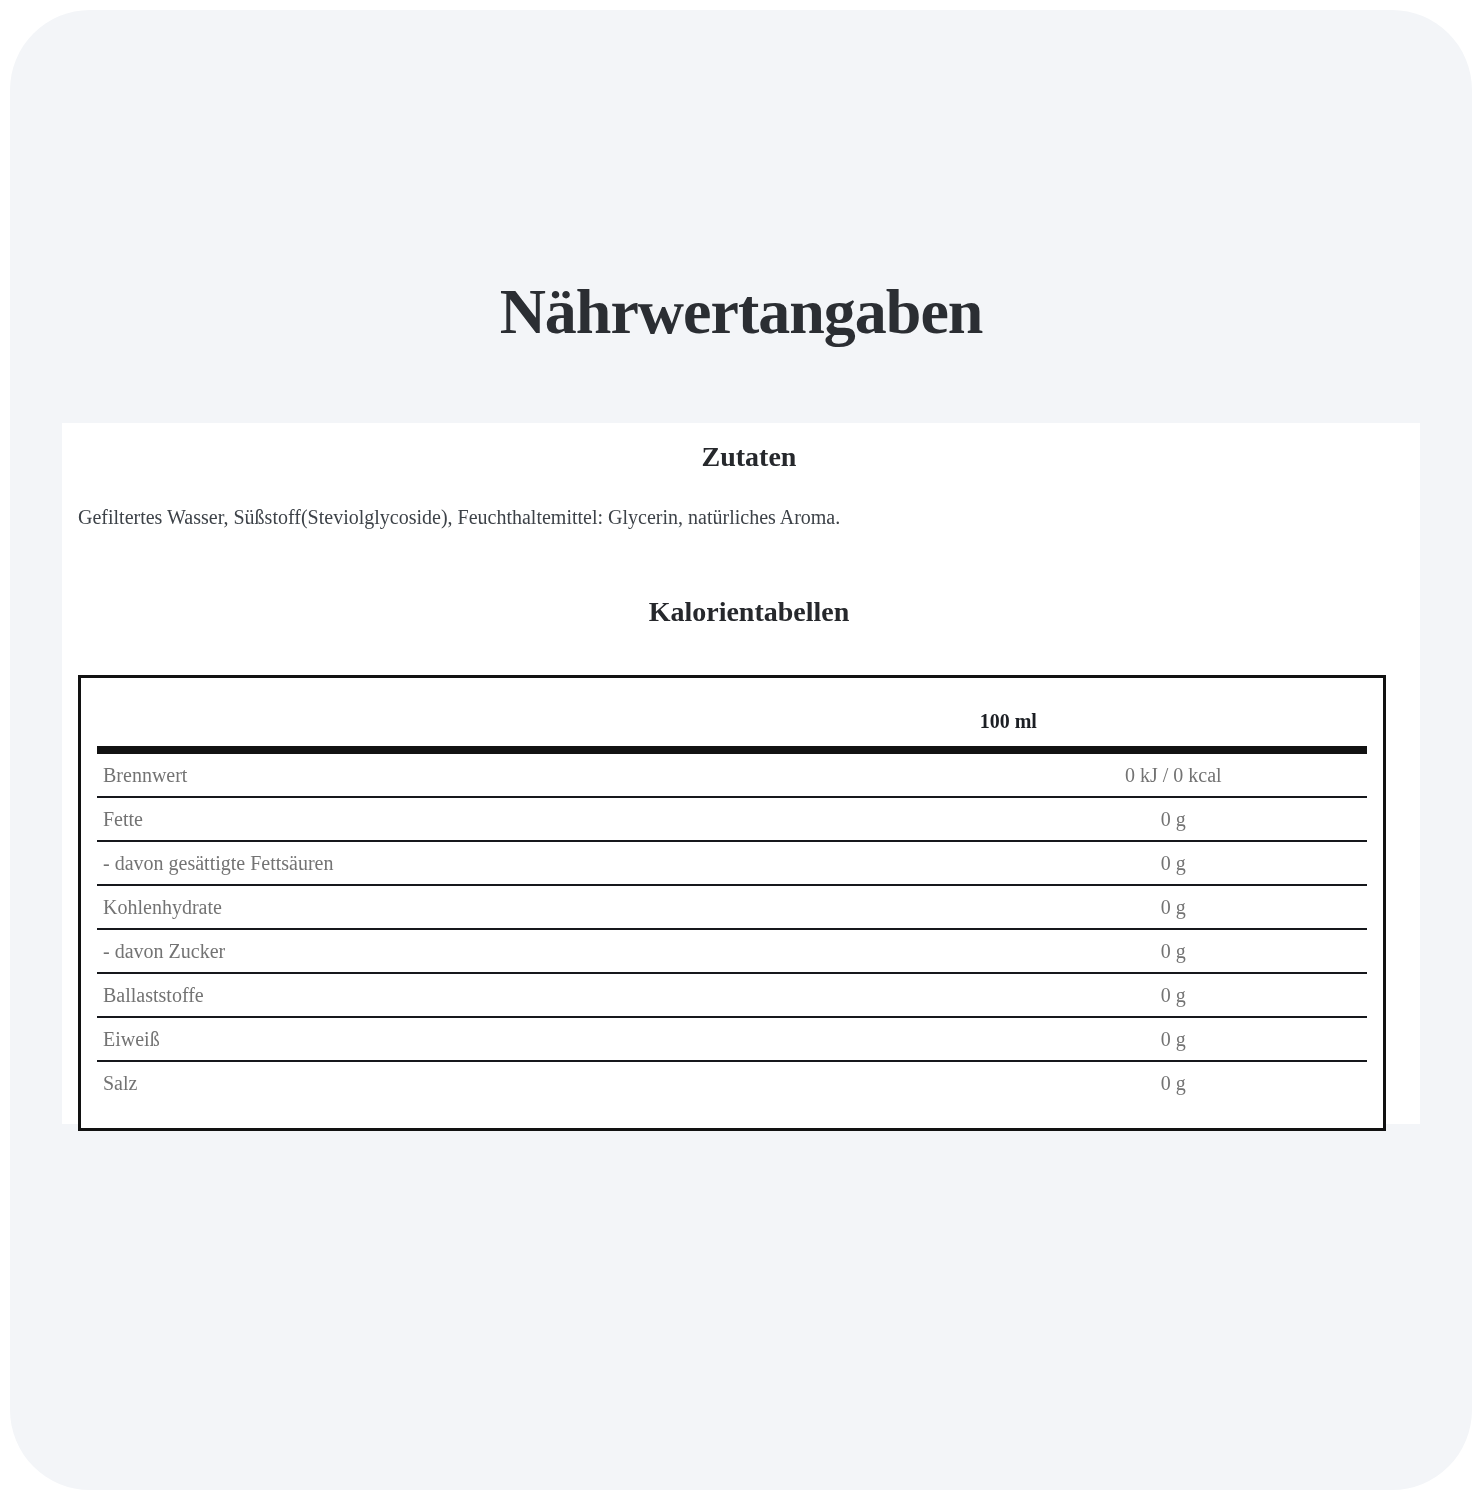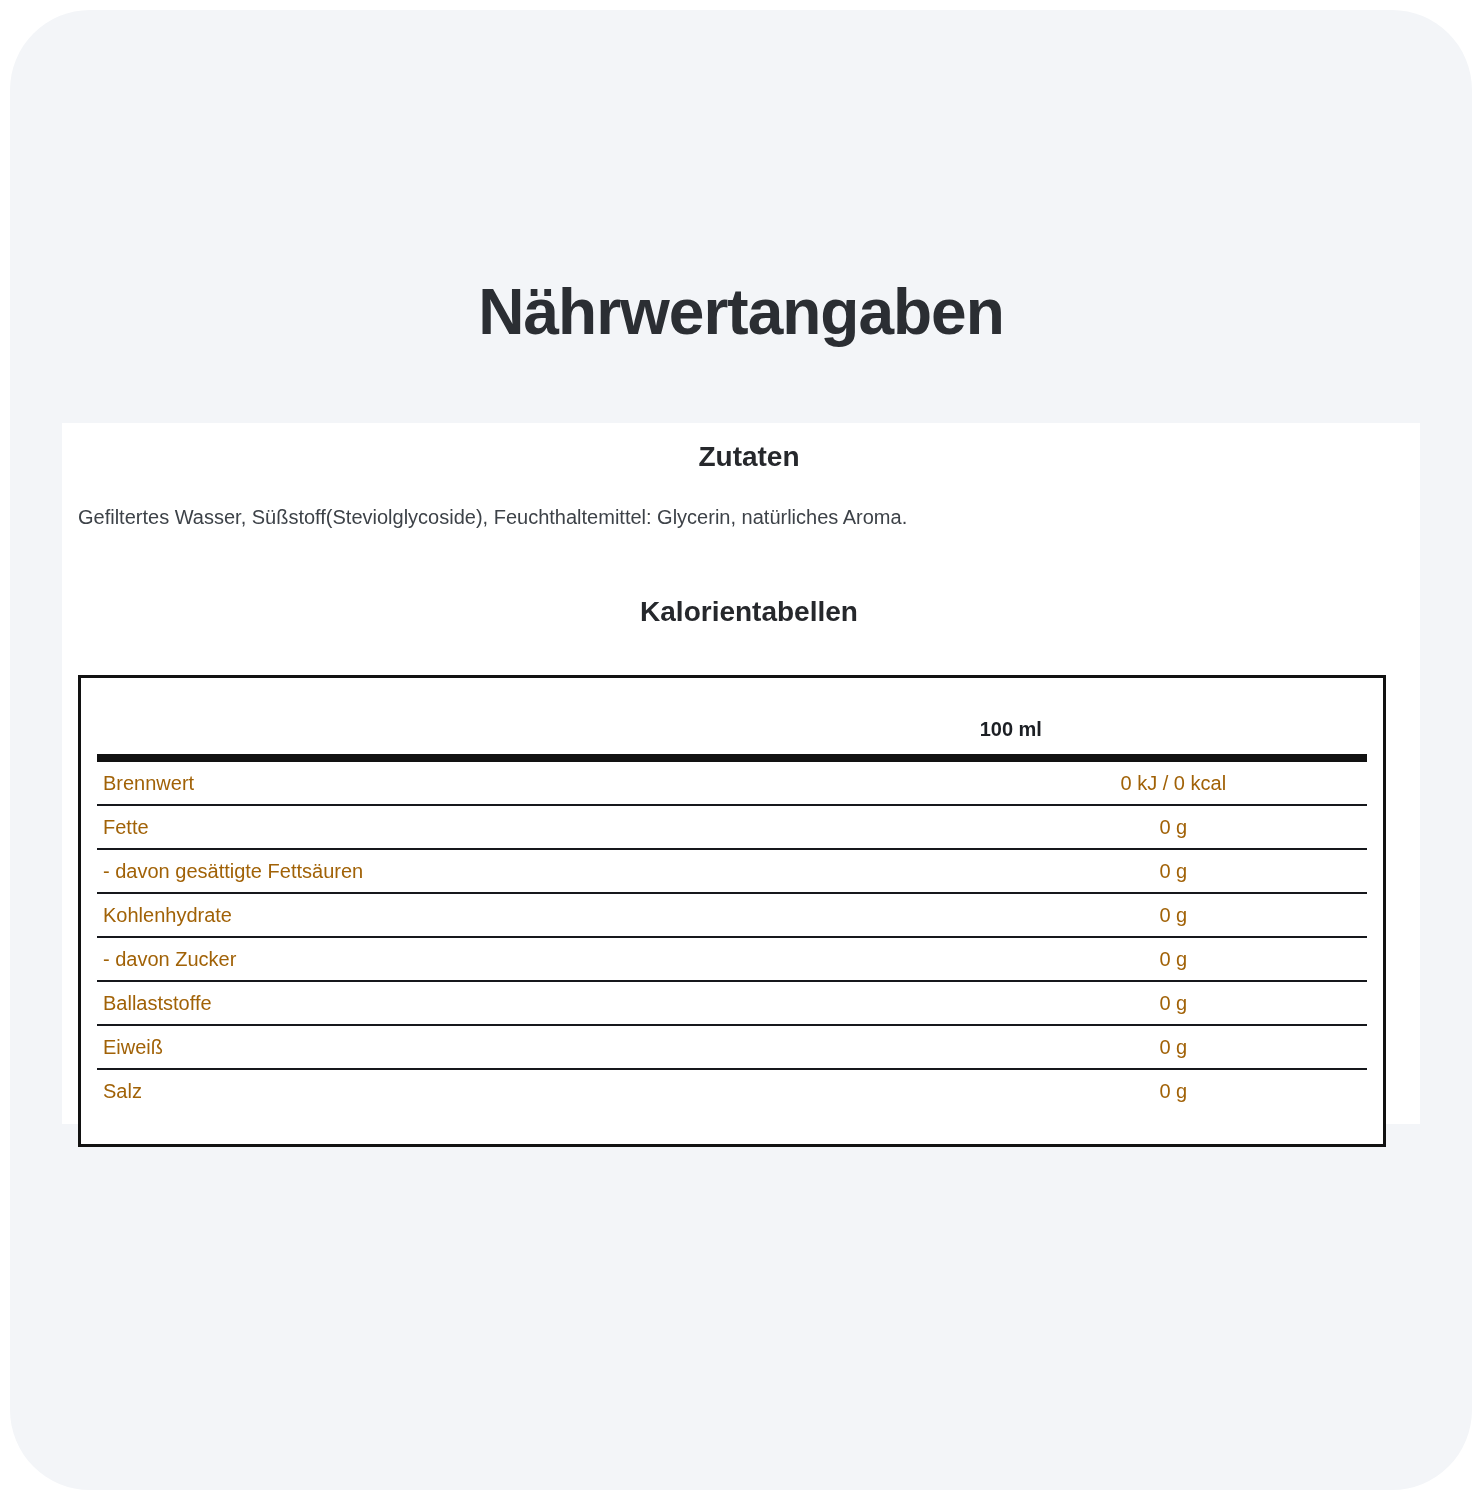--- a/index.html
+++ b/index.html
@@ -16,20 +16,21 @@
     overflow: hidden;
   }
   .card {
     position: absolute;
     left: 10px;
     top: 10px;
     width: 1462px;
     height: 1480px;
     background: #f3f5f8;
     border-radius: 80px;
+    font-family: Liberation Serif, serif;
   }
   .page-title {
     position: absolute;
     left: 0;
     top: 222px;
     width: 100%;
     text-align: center;
     font-size: 64px;
     font-weight: 700;
     letter-spacing: -1px;
@@ -57,21 +58,21 @@
     margin: 30px 34px 0 16px;
     font-size: 20px;
     line-height: 27px;
     font-weight: 400;
     color: #3d4248;
   }
   .heading-kalorien { margin-top: 64px; }
   .nutri-table {
     margin: 46px 34px 0 16px;
     border: 3px solid #121212;
-    padding: 16px 16px;
+    padding: 8px 16px;
     box-sizing: border-box;
     background: #ffffff;
   }
   .t-head {
     display: flex;
     height: 60px;
     box-sizing: border-box;
     align-items: flex-end;
   }
   .t-head .t-col-label { width: 69.5%; }
@@ -86,21 +87,21 @@
     height: 8px;
     background: #121212;
   }
   .t-row {
     display: flex;
     height: 42px;
     align-items: center;
     border-bottom: 2px solid #16181c;
     font-size: 20px;
     font-weight: 400;
-    color: #a16207;
+    color: #737373;
   }
   .t-row:last-child {
     height: 58px;
     border-bottom: none;
     align-items: flex-start;
   }
   .t-row:last-child .t-cell { line-height: 42px; }
   .t-cell-label {
     width: 69.5%;
     box-sizing: border-box;

